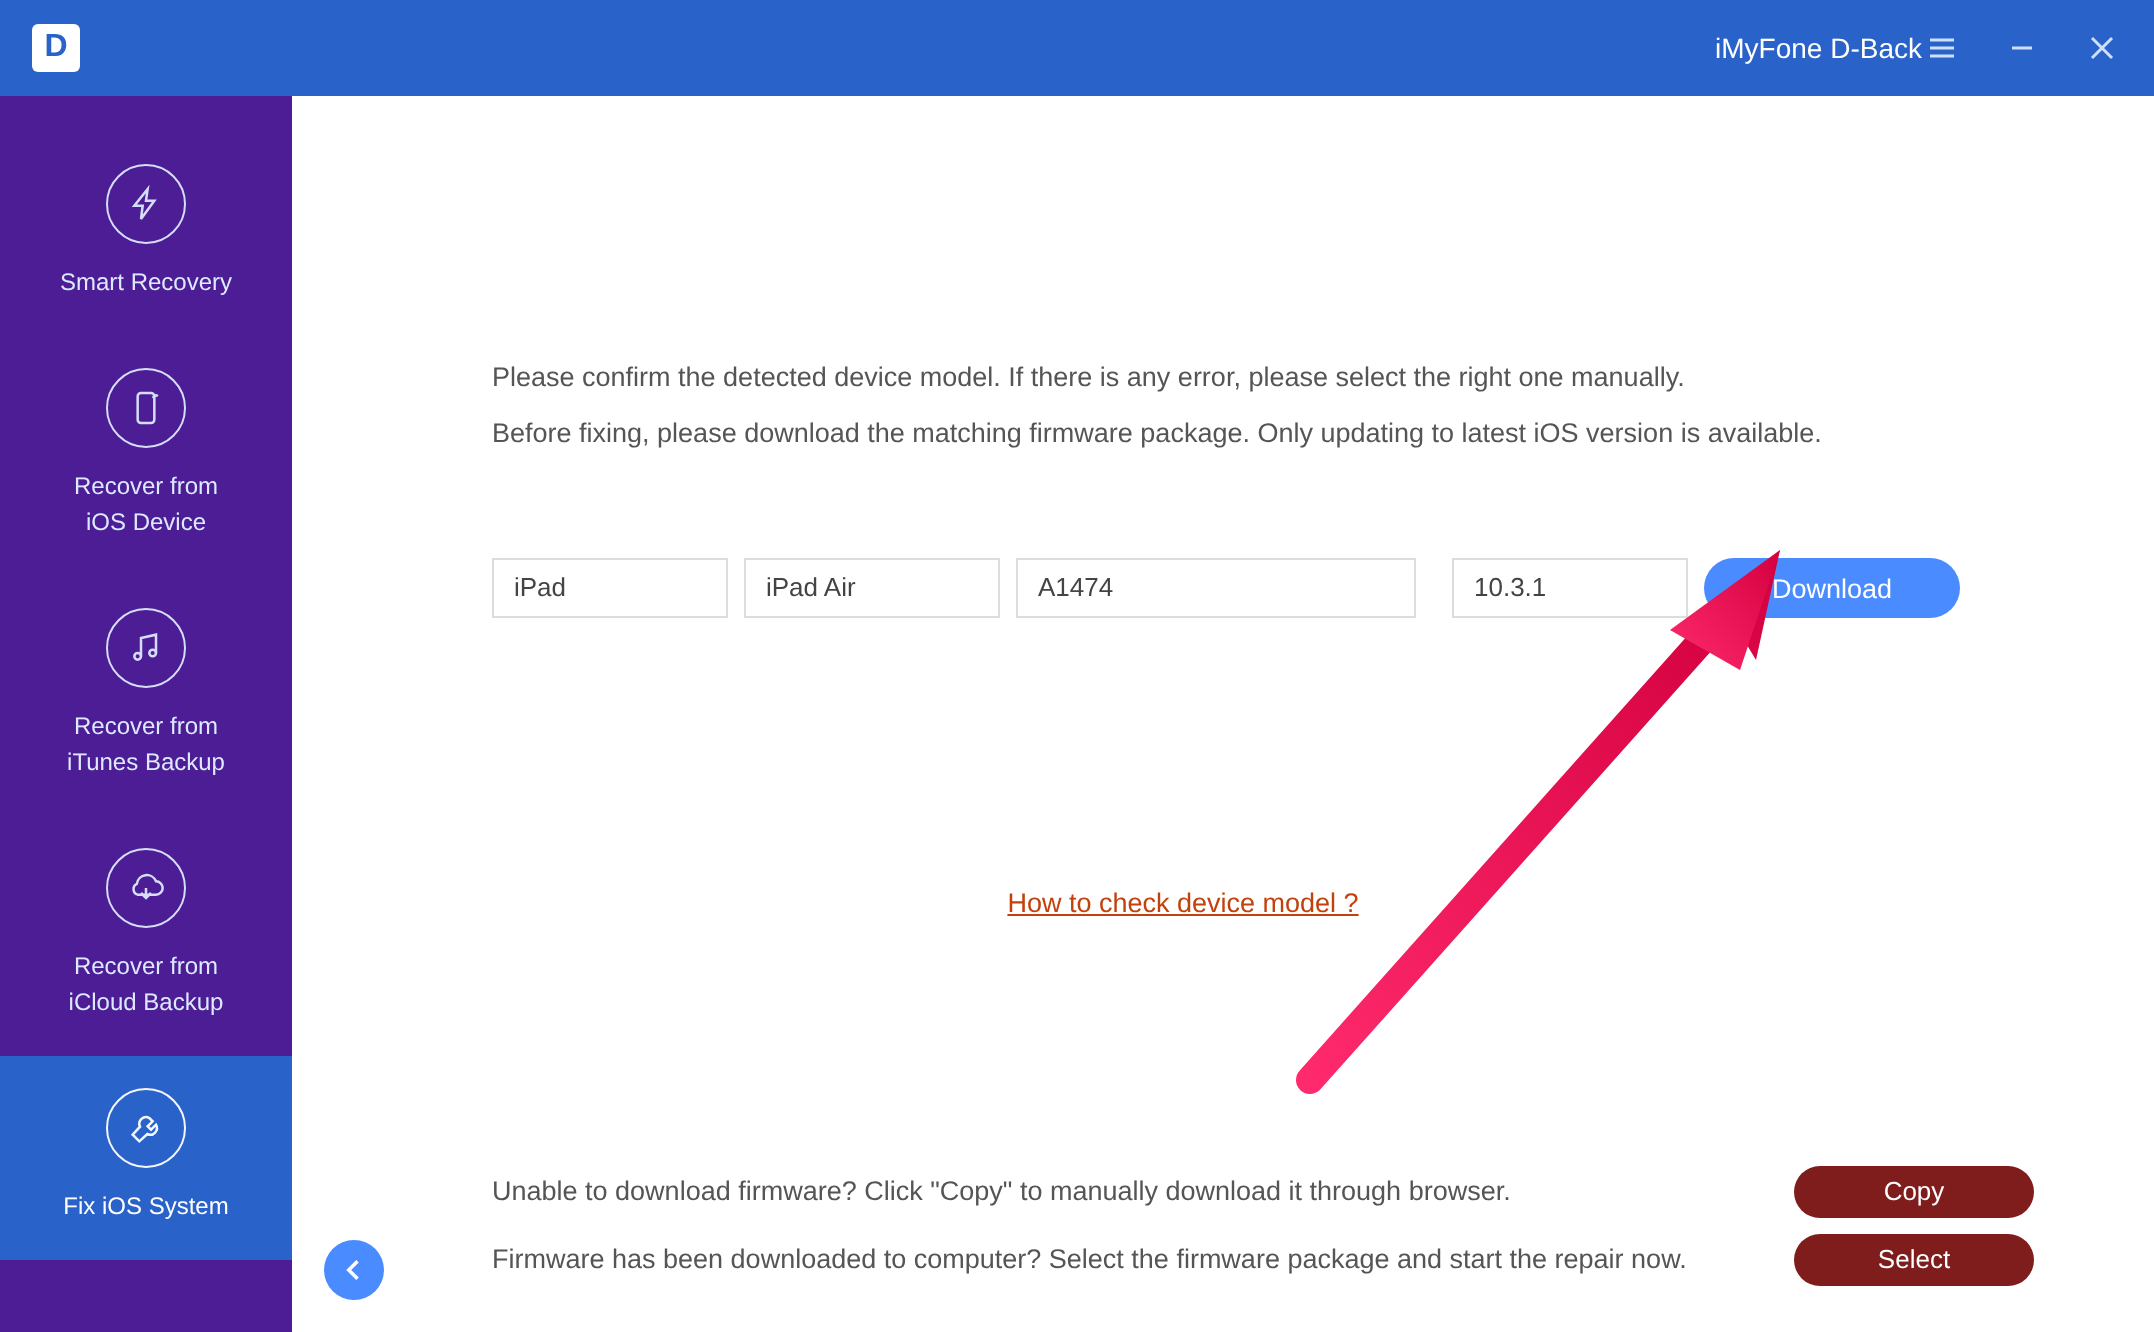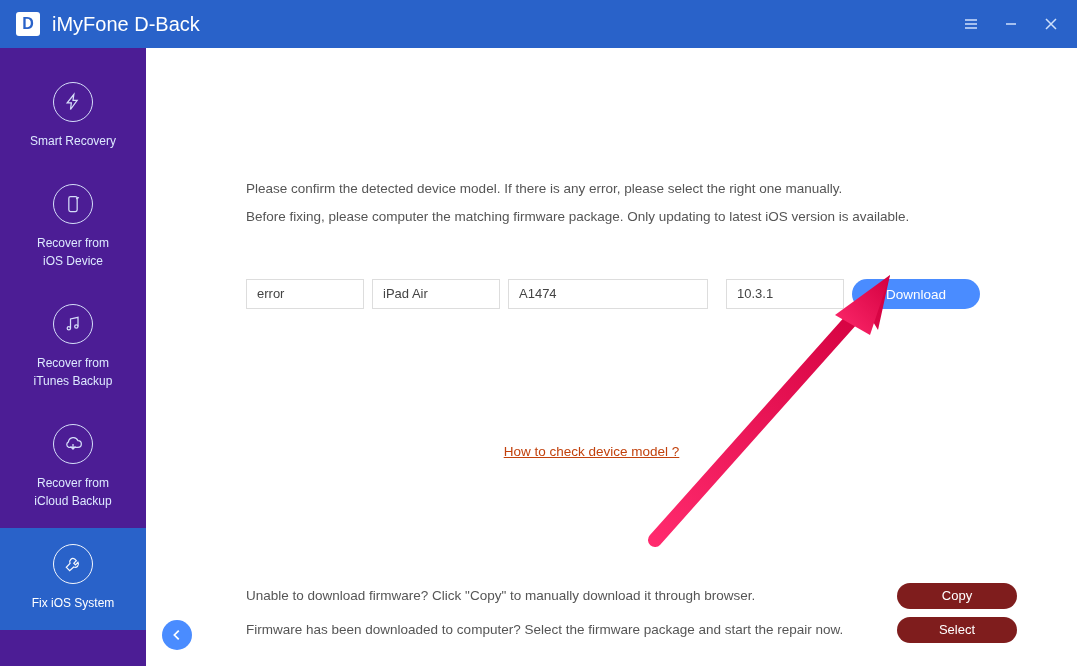--- a/index.html
+++ b/index.html
@@ -26,22 +26,23 @@
     color: #2962c9;
     font-weight: bold;
     font-size: 16px;
     display: flex;
     align-items: center;
     justify-content: center;
     border-radius: 3px;
     margin-right: 12px;
   }
   .app-title {
-    font-size: 20px;
+    font-size: 14px;
     flex: 1;
+    text-align: right;
   }
   .win-controls {
     display: flex;
     gap: 20px;
     align-items: center;
   }
   .win-btn {
     width: 20px;
     height: 20px;
     display: flex;
@@ -268,25 +269,25 @@
       </div>
       <div style="white-space:pre-line">Fix iOS System</div>
     </div>
 
   </div>
 
   <div class="main">
     <div class="content">
       <div class="instr">
         <p>Please confirm the detected device model. If there is any error, please select the right one manually.</p>
-        <p>Before fixing, please computer the matching firmware package. Only updating to latest iOS version is available.</p>
+        <p>Before fixing, please download the matching firmware package. Only updating to latest iOS version is available.</p>
       </div>
 
       <div class="form-row">
-        <div class="sel sel1">error</div>
+        <div class="sel sel1">iPad</div>
         <div class="sel sel2">iPad Air</div>
         <div class="sel sel3">A1474</div>
         <div class="sel sel4">10.3.1</div>
         <button class="btn-primary">Download</button>
       </div>
 
       <a class="help-link">How to check device model ?</a>
 
       <div class="bottom-block">
         <div class="bottom-row">

